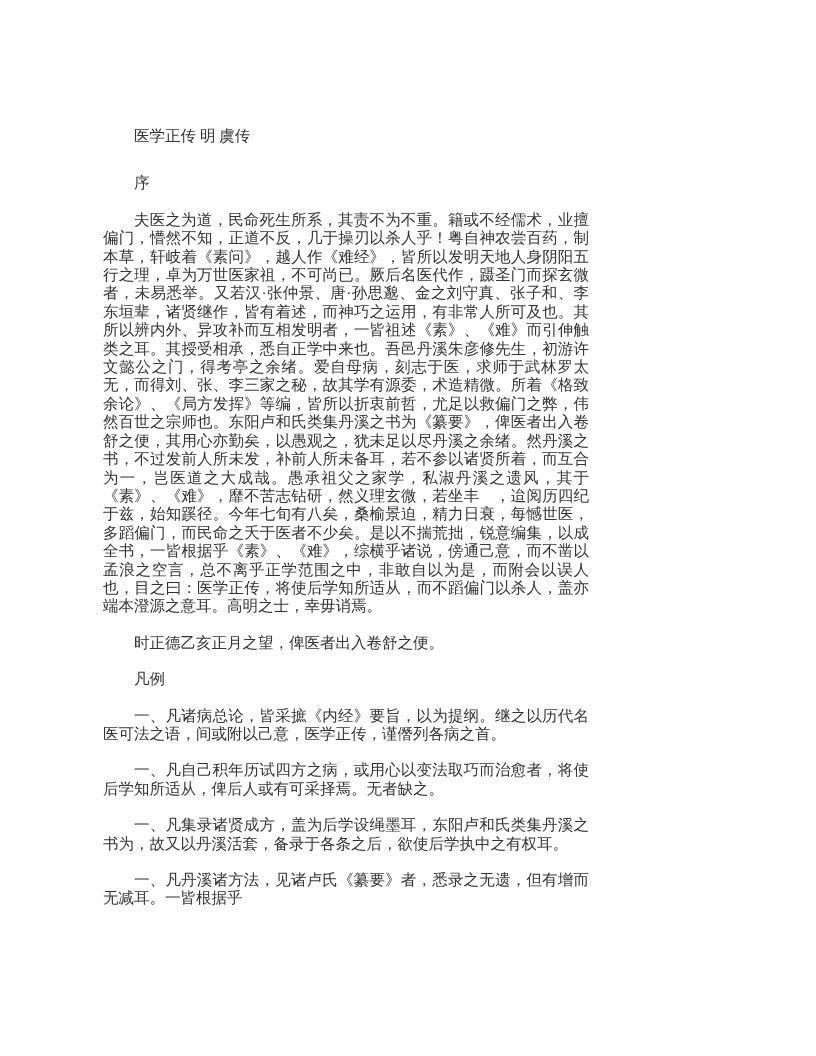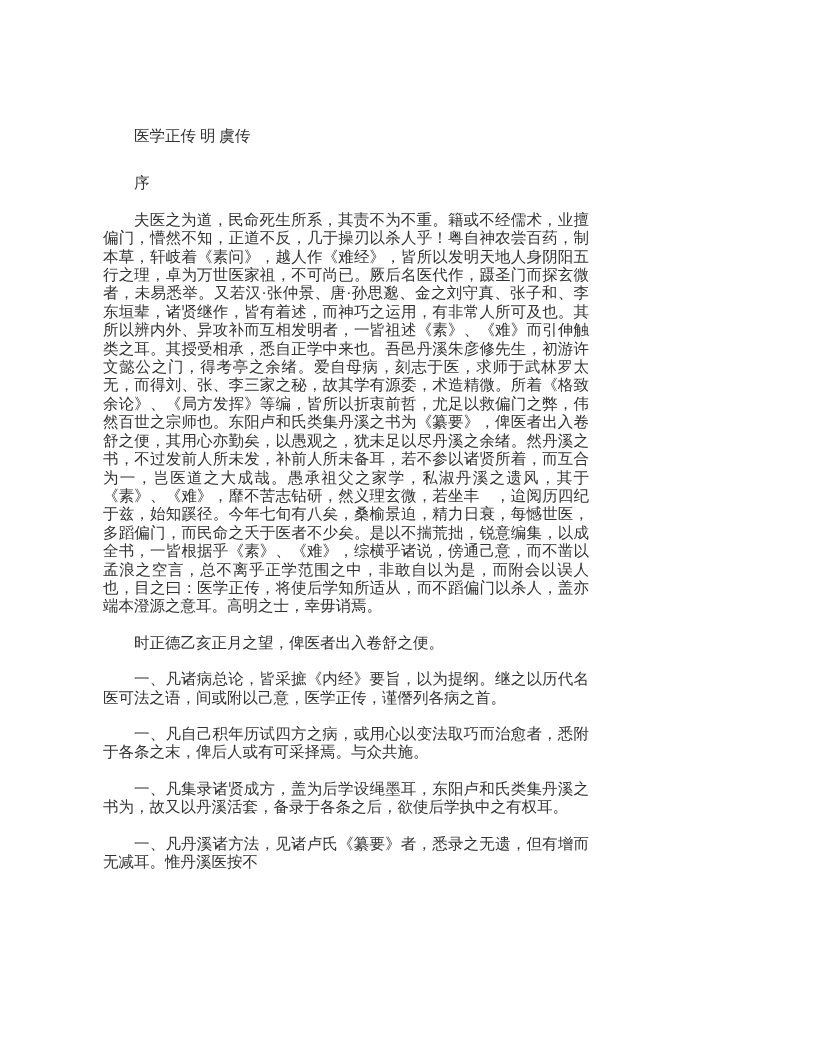--- a/index.html
+++ b/index.html
@@ -41,18 +41,19 @@
 
 <div class="page">
   <p class="doc-line doc-title">医学正传 明 虞传</p>
 
   <p class="doc-line">序</p>
 
   <p class="doc-para">夫医之为道，民命死生所系，其责不为不重。籍或不经儒术，业擅偏门，懵然不知，正道不反，几于操刃以杀人乎！粤自神农尝百药，制本草，轩岐着《素问》，越人作《难经》，皆所以发明天地人身阴阳五行之理，卓为万世医家祖，不可尚已。厥后名医代作，蹑圣门而探玄微者，未易悉举。又若汉·张仲景、唐·孙思邈、金之刘守真、张子和、李东垣辈，诸贤继作，皆有着述，而神巧之运用，有非常人所可及也。其所以辨内外、异攻补而互相发明者，一皆祖述《素》、《难》而引伸触类之耳。其授受相承，悉自正学中来也。吾邑丹溪朱彦修先生，初游许文懿公之门，得考亭之余绪。爱自母病，刻志于医，求师于武林罗太无，而得刘、张、李三家之秘，故其学有源委，术造精微。所着《格致余论》、《局方发挥》等编，皆所以折衷前哲，尤足以救偏门之弊，伟然百世之宗师也。东阳卢和氏类集丹溪之书为《纂要》，俾医者出入卷舒之便，其用心亦勤矣，以愚观之，犹未足以尽丹溪之余绪。然丹溪之书，不过发前人所未发，补前人所未备耳，若不参以诸贤所着，而互合为一，岂医道之大成哉。愚承祖父之家学，私淑丹溪之遗风，其于《素》、《难》，靡不苦志钻研，然义理玄微，若坐丰　，迨阅历四纪于兹，始知蹊径。今年七旬有八矣，桑榆景迫，精力日衰，每憾世医，多蹈偏门，而民命之夭于医者不少矣。是以不揣荒拙，锐意编集，以成全书，一皆根据乎《素》、《难》，综横乎诸说，傍通己意，而不凿以孟浪之空言，总不离乎正学范围之中，非敢自以为是，而附会以误人也，目之曰：医学正传，将使后学知所适从，而不蹈偏门以杀人，盖亦端本澄源之意耳。高明之士，幸毋诮焉。</p>
 
   <p class="doc-line">时正德乙亥正月之望，俾医者出入卷舒之便。</p>
 
+  <p class="doc-line">凡例</p>
 
   <p class="doc-para">一、凡诸病总论，皆采摭《内经》要旨，以为提纲。继之以历代名医可法之语，间或附以己意，医学正传，谨僭列各病之首。</p>
-  <p class="doc-para">一、凡自己积年历试四方之病，或用心以变法取巧而治愈者，悉附于各条之末，俾后人或有可采择焉。与众共施。</p>
+  <p class="doc-para">一、凡自己积年历试四方之病，或用心以变法取巧而治愈者，将使后学知所适从，俾后人或有可采择焉。无者缺之。</p>
   <p class="doc-para">一、凡集录诸贤成方，盖为后学设绳墨耳，东阳卢和氏类集丹溪之书为，故又以丹溪活套，备录于各条之后，欲使后学执中之有权耳。</p>
-  <p class="doc-para">一、凡丹溪诸方法，见诸卢氏《纂要》者，悉录之无遗，但有增而无减耳。惟丹溪医按不</p>
+  <p class="doc-para">一、凡丹溪诸方法，见诸卢氏《纂要》者，悉录之无遗，但有增而无减耳。一皆根据乎</p>
 </div>
 
 </body></html>

